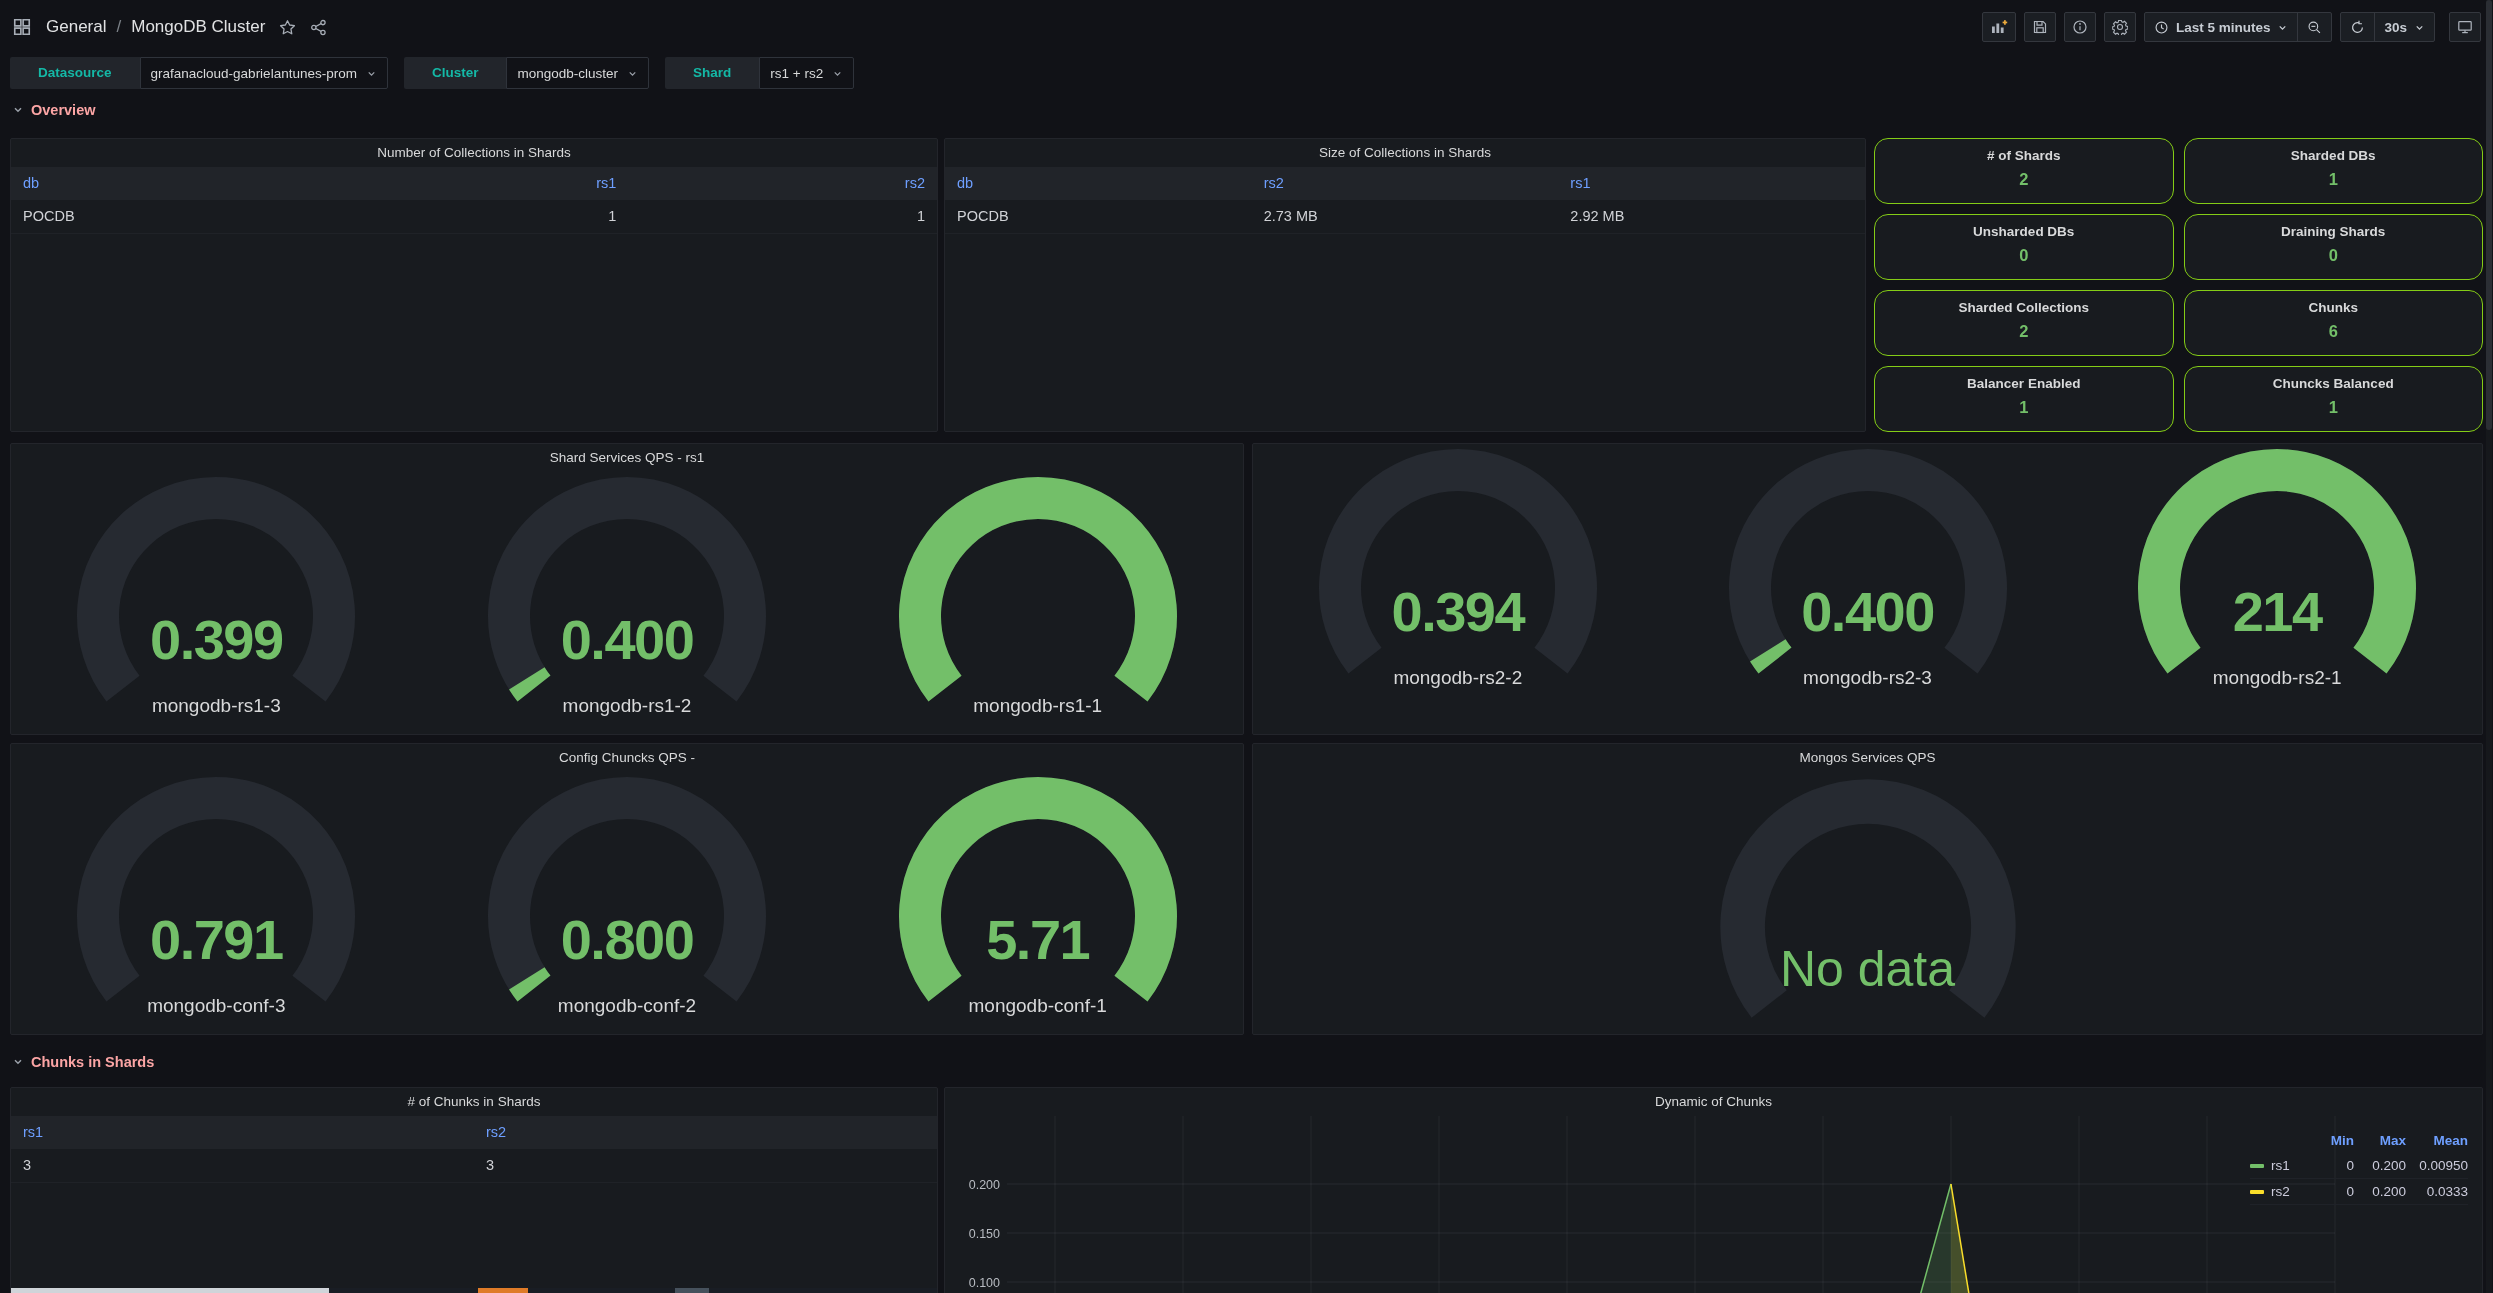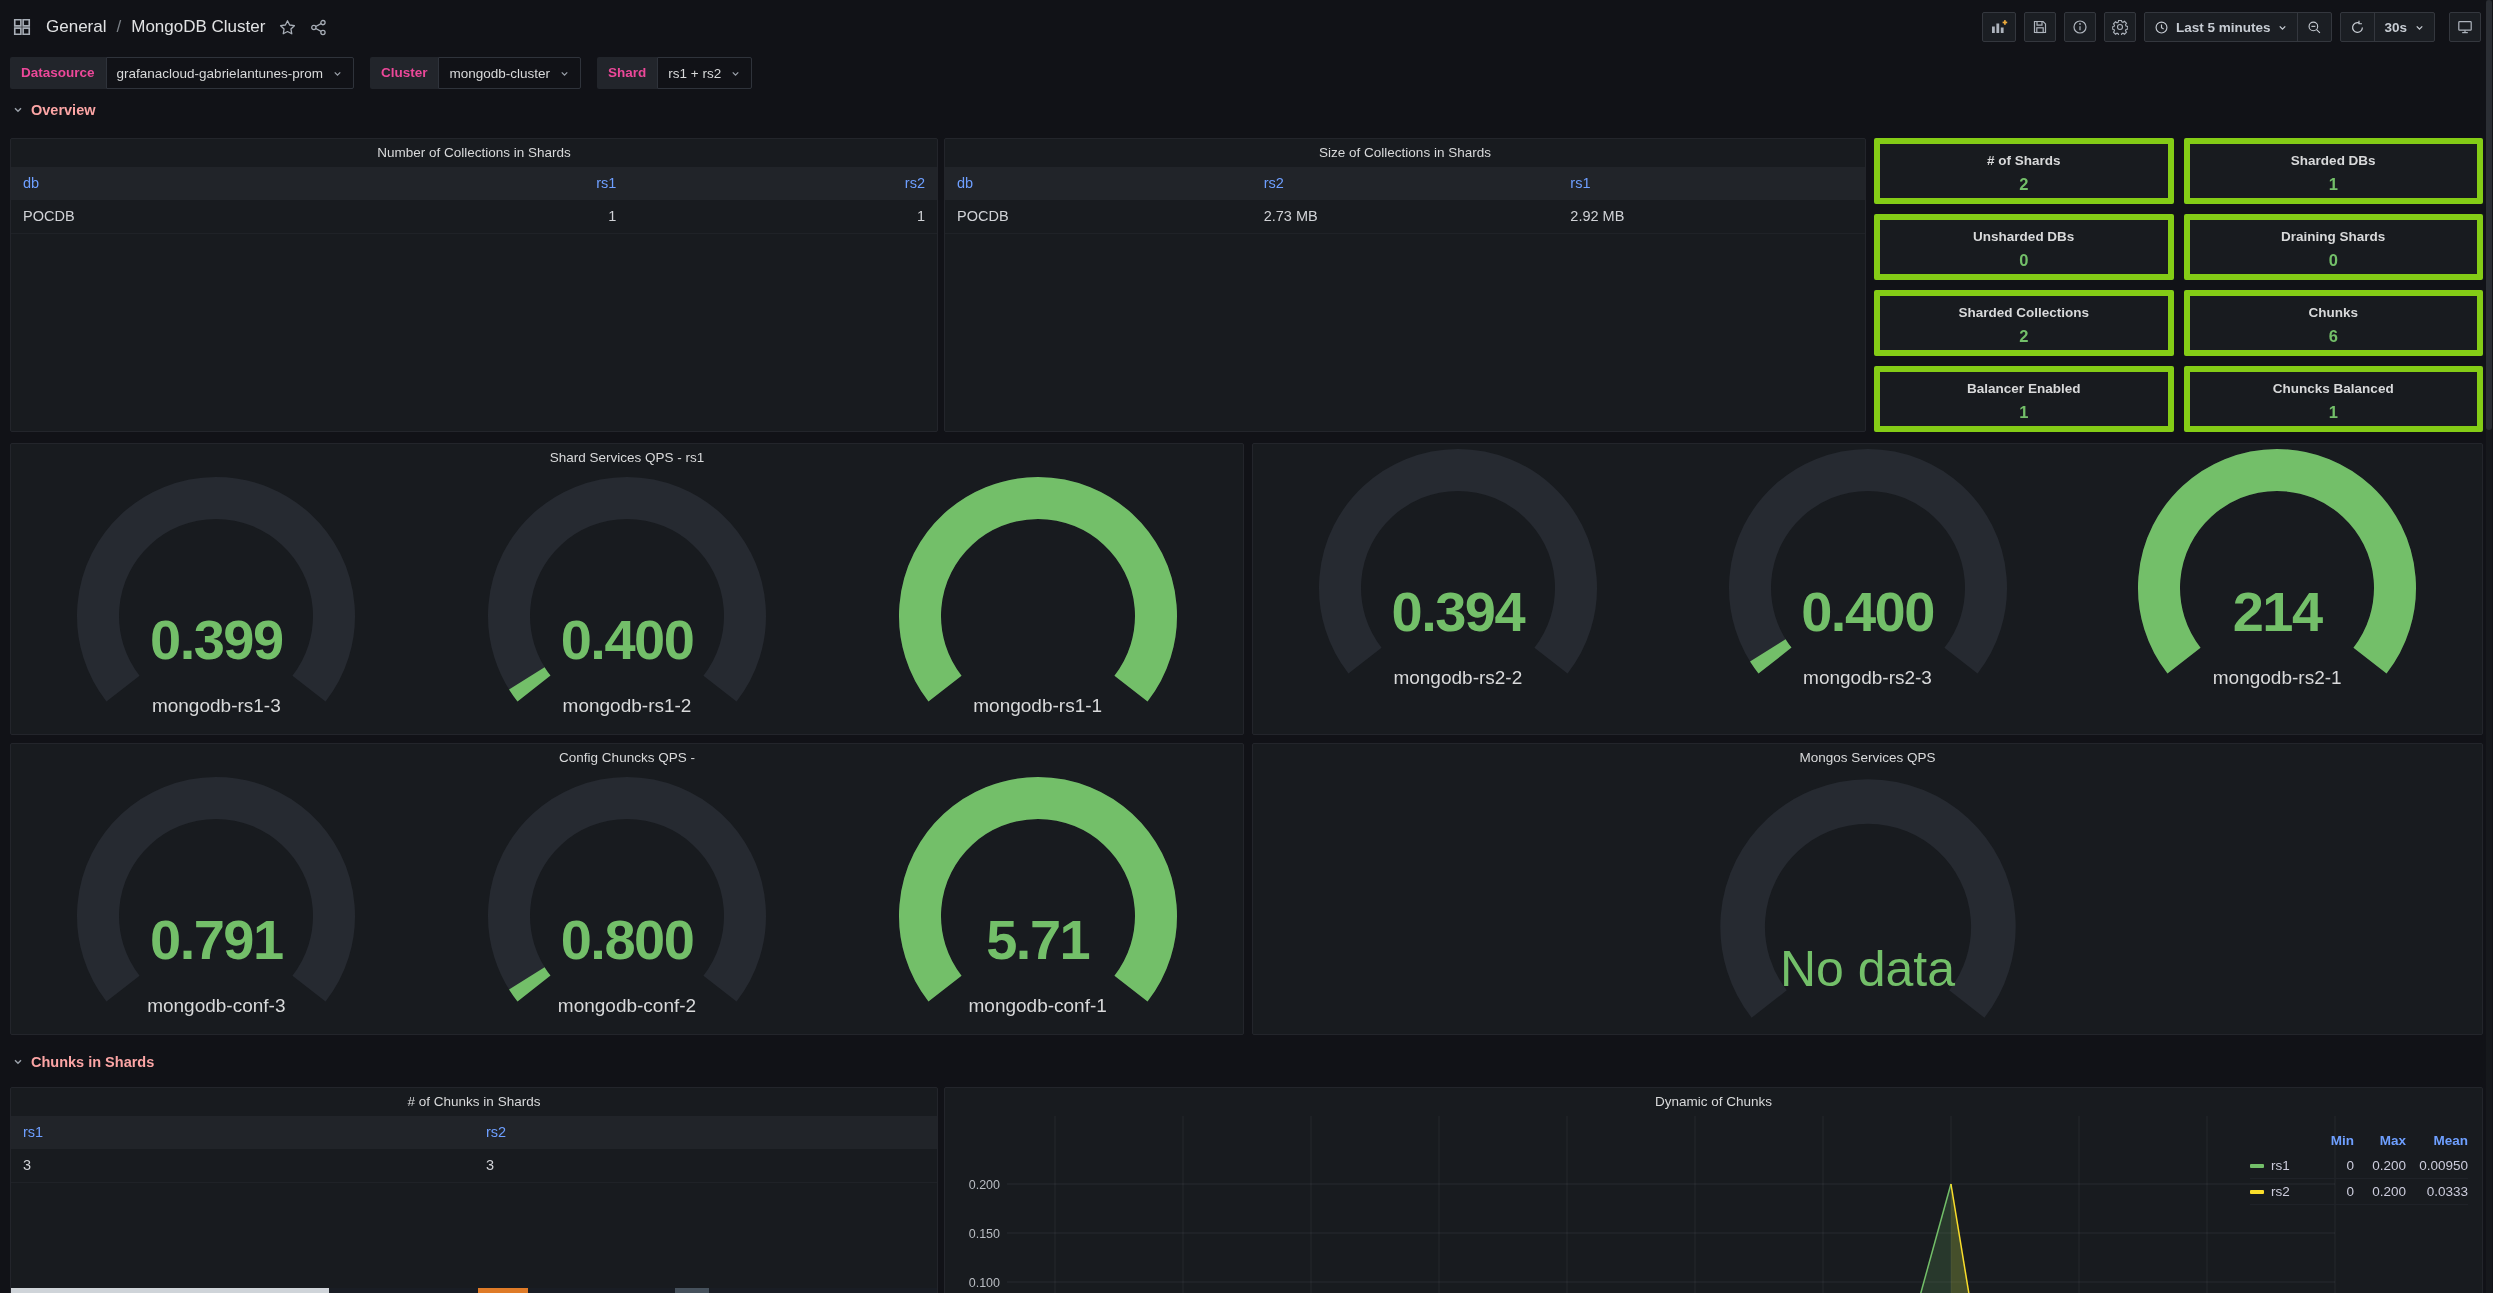--- a/index.html
+++ b/index.html
@@ -18,41 +18,41 @@
         padding:0 7px;box-sizing:border-box;cursor:pointer;}
   .tgroup{display:flex;align-items:stretch;border:1px solid #34373e;background:#1b1e23;border-radius:2px;
           margin-left:8px;height:30px;box-sizing:border-box;}
   .tgroup .seg{display:flex;align-items:center;gap:7px;padding:0 9px;color:#c7ccd3;font-size:13.5px;
                font-weight:600;cursor:pointer;}
   .tgroup .seg + .seg{border-left:1px solid #34373e;}
   .kiosk{margin-left:14px;}
   
   .chipbar{position:absolute;left:10px;top:57px;display:flex;}
   .chip{display:flex;margin-right:16px;}
-  .chip-l{background:#22252b;color:#ec4899;font-weight:600;font-size:13.5px;padding:0 11px;
+  .chip-l{background:#22252b;color:#14b8a6;font-weight:600;font-size:13.5px;padding:0 28px;
           line-height:32px;border-radius:2px 0 0 2px;}
   .chip-v{background:#111217;border:1px solid #2f333b;color:#d8d9da;font-size:13.5px;
           display:flex;align-items:center;gap:9px;padding:0 10px;border-radius:0 2px 2px 0;cursor:pointer;}
   
   .sect{position:absolute;left:12px;display:flex;align-items:center;gap:7px;color:#fca5a5;
         font-size:14.5px;font-weight:600;cursor:pointer;}
   .sect .chev{color:#9aa0a9;display:flex;}
   
   .panel{position:absolute;background:#181b1f;border:1px solid #23252b;border-radius:2px;box-sizing:border-box;}
   .ptitle{height:28px;line-height:28px;text-align:center;font-size:13.5px;font-weight:500;color:#d8d9da;
           white-space:nowrap;overflow:hidden;cursor:pointer;}
   
   .thead{display:flex;background:#212429;height:33px;line-height:33px;font-size:14.5px;}
   .th{flex:1 1 0;padding:0 12px;color:#6e9fff;cursor:pointer;white-space:nowrap;}
   .trow{display:flex;height:33px;line-height:33px;font-size:14.5px;color:#d0d2d6;border-bottom:1px solid #1f2227;}
   .td{flex:1 1 0;padding:0 12px;white-space:nowrap;}
   
   .stats-grid{position:absolute;display:grid;grid-template-columns:1fr 1fr;grid-template-rows:repeat(4,66px);
               gap:10px 10px;}
-  .stat{background:#181b1f;border:6px solid #84cc16;border-radius:2px;text-align:center;box-sizing:border-box;}
+  .stat{background:#181b1f;border:1px solid #84cc16;border-radius:14px;text-align:center;box-sizing:border-box;}
   .stat-t{margin-top:9px;font-size:13.5px;font-weight:600;color:#d8d9da;}
   .stat-v{margin-top:7px;font-size:16.5px;font-weight:700;color:#73bf69;}
   
   .gbody{display:flex;height:262px;}
   .gbody.center{justify-content:center;}
   .gcell{flex:1 1 0;position:relative;height:100%;}
   .gcell-big{position:relative;width:500px;height:100%;}
   .gsvg{position:absolute;left:50%;top:2px;transform:translateX(-50%);}
   .gsvg-big{position:absolute;left:50%;top:4px;transform:translateX(-50%);width:340px;height:255px;}
   .track{stroke:#262a31;stroke-width:42;fill:none;}

